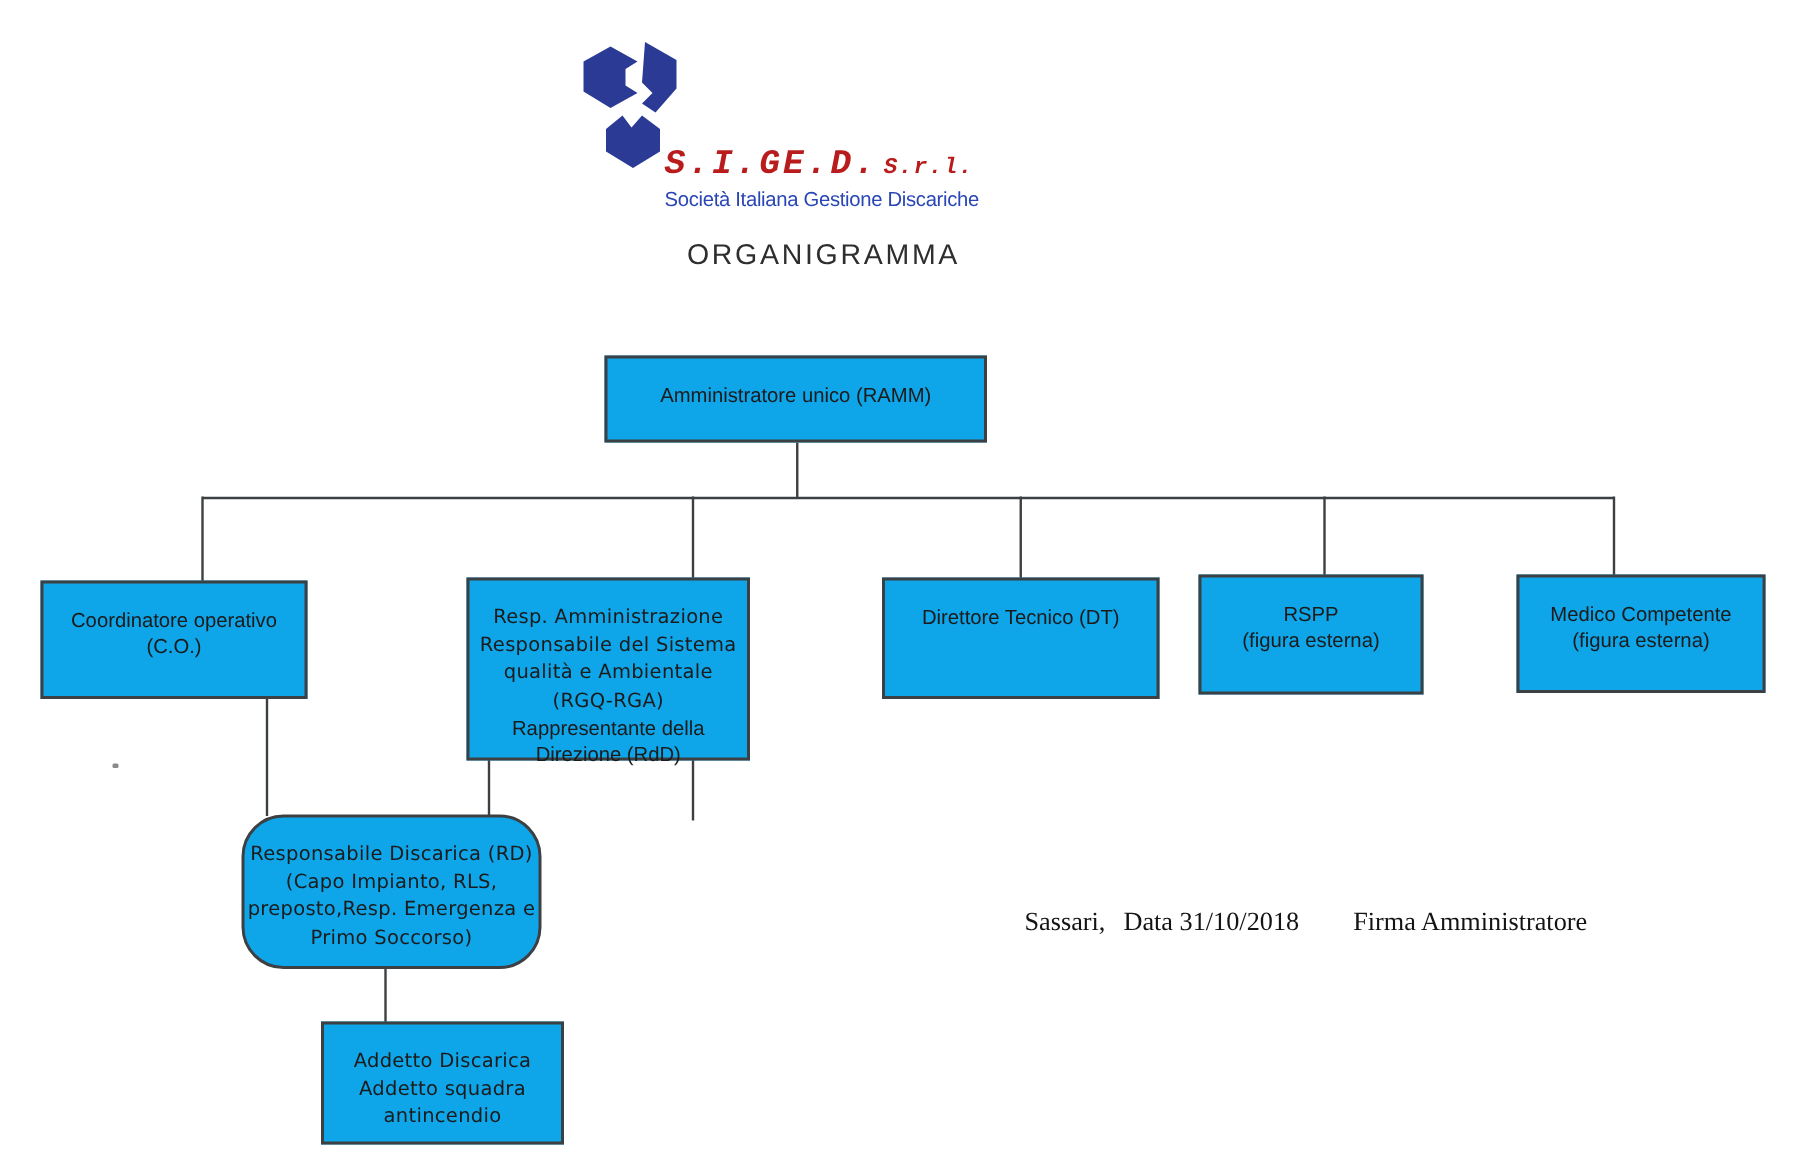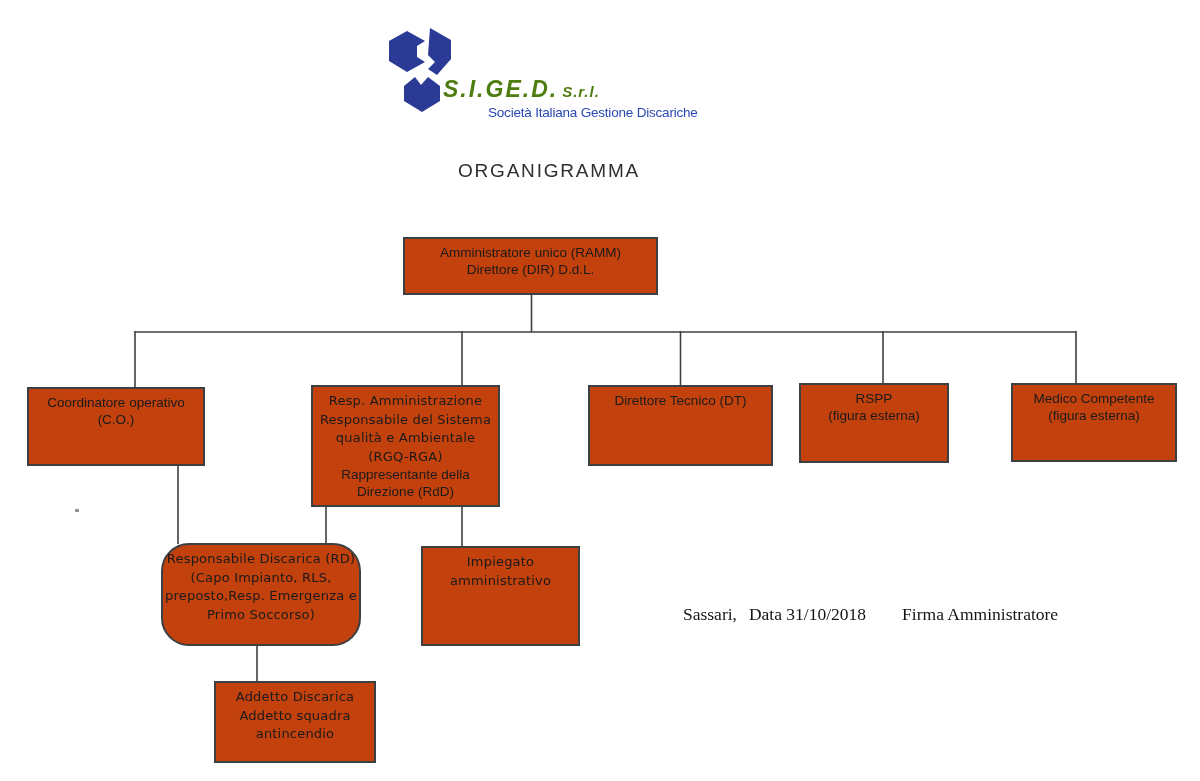--- a/index.html
+++ b/index.html
@@ -6,42 +6,42 @@
   .page{
     position:relative;width:1200px;height:781px;background:#ffffff;
     font-family:"Liberation Sans",sans-serif;overflow:hidden;color:#1b1b1b;
   }
 
   
   .logo{position:absolute;left:387px;top:10px;width:310px;height:118px;}
   .logo-icon{position:absolute;left:0;top:10px;}
   .logo-text{position:absolute;left:56px;top:66px;white-space:nowrap;}
   .logo-title{
-    font-family:Liberation Sans, sans-serif;font-weight:bold;font-style:italic;
-    font-size:23px;letter-spacing:2px;color:#4d7c0f;line-height:26px;
+    font-family:Liberation Mono, monospace;font-weight:bold;font-style:italic;
+    font-size:23px;letter-spacing:2px;color:#b91c1c;line-height:26px;margin-top:20px;
   }
   .logo-suffix{font-size:15px;letter-spacing:1px;margin-left:4px;}
   .logo-subtitle{
     font-family:"Liberation Sans",sans-serif;font-size:13.5px;letter-spacing:-0.2px;
-    color:#2946b4;line-height:15px;margin-top:0px;margin-left:45px;
+    color:#2946b4;line-height:15px;margin-top:0px;
   }
 
   
   .doc-title{
     position:absolute;left:404px;top:160px;width:290px;text-align:center;
     font-size:19px;letter-spacing:1.8px;color:#2e2e2e;
   }
 
   
   .connectors{position:absolute;left:0;top:0;pointer-events:none;}
 
   
   .box{
-    position:absolute;background:#c2410c;border:2px solid #3d4043;
-    box-sizing:border-box;text-align:center;padding-top:5px;
+    position:absolute;background:#0ea5e9;border:2px solid #3d4043;
+    box-sizing:border-box;text-align:center;padding-top:16px;
   }
   .ln{white-space:nowrap;}
   .fa{font-family:"Liberation Sans",sans-serif;font-size:13.5px;line-height:17px;}
   .fg{font-family:"DejaVu Sans",sans-serif;font-size:13px;line-height:18.5px;letter-spacing:0.2px;}
   .it{}
 
   .b-amm  {left:403px;top:237px;width:255px;height:58px;}
   .b-coord{left:27px; top:387px;width:178px;height:79px;}
   .b-ramm {left:311px;top:385px;width:189px;height:122px;}
   .b-dt   {left:588px;top:385px;width:185px;height:81px;}
@@ -92,21 +92,20 @@
       <line x1="1076" y1="331" x2="1076" y2="384"></line>
       <line x1="178" y1="465" x2="178" y2="544"></line>
       <line x1="326" y1="506" x2="326" y2="544"></line>
       <line x1="462" y1="506" x2="462" y2="547"></line>
       <line x1="257" y1="645" x2="257" y2="682"></line>
     </g>
   </svg>
 
   <div class="box b-amm">
     <div class="ln fa">Amministratore unico (RAMM)</div>
-    <div class="ln fa">Direttore (DIR) D.d.L.</div>
   </div>
 
   <div class="box b-ramm">
     <div class="ln fg">Resp. Amministrazione</div>
     <div class="ln fg">Responsabile del Sistema</div>
     <div class="ln fg">qualità e Ambientale</div>
     <div class="ln fg">(RGQ-RGA)</div>
     <div class="ln fa">Rappresentante della</div>
     <div class="ln fa">Direzione (RdD)</div>
   </div>
@@ -130,24 +129,20 @@
     <div class="ln fa it">(figura esterna)</div>
   </div>
 
   <div class="box b-rd">
     <div class="ln fg">Responsabile Discarica (RD)</div>
     <div class="ln fg">(Capo Impianto, RLS,</div>
     <div class="ln fg">preposto,Resp. Emergenza e</div>
     <div class="ln fg">Primo Soccorso)</div>
   </div>
 
-  <div class="box b-imp">
-    <div class="ln fg">Impiegato</div>
-    <div class="ln fg">amministrativo</div>
-  </div>
 
   <div class="box b-add">
     <div class="ln fg">Addetto Discarica</div>
     <div class="ln fg">Addetto squadra</div>
     <div class="ln fg">antincendio</div>
   </div>
 
   <div class="footer"><span>Sassari,</span><span class="gap-sm"></span><span>Data 31/10/2018</span><span class="gap-lg"></span><span>Firma Amministratore</span></div>
 
   <div class="speck"></div>

